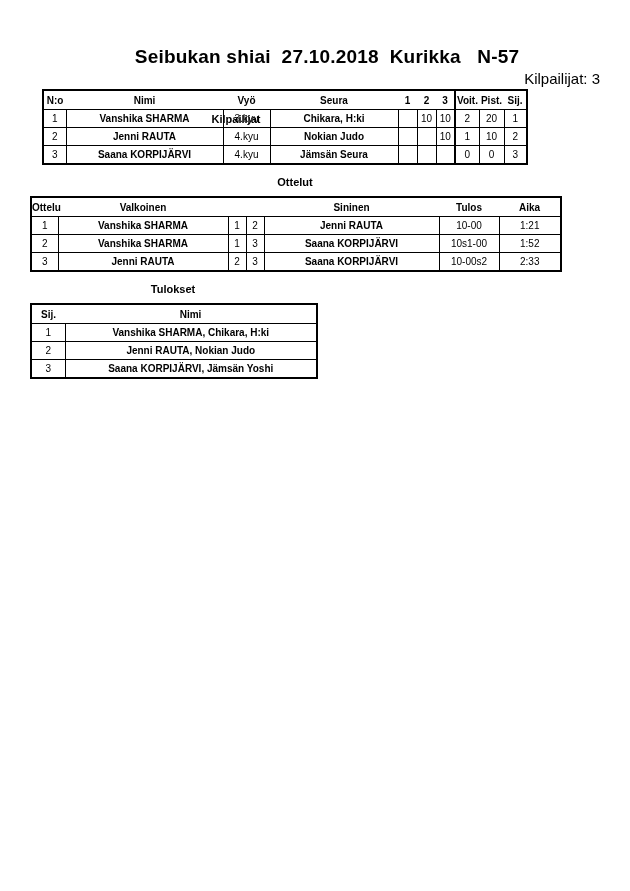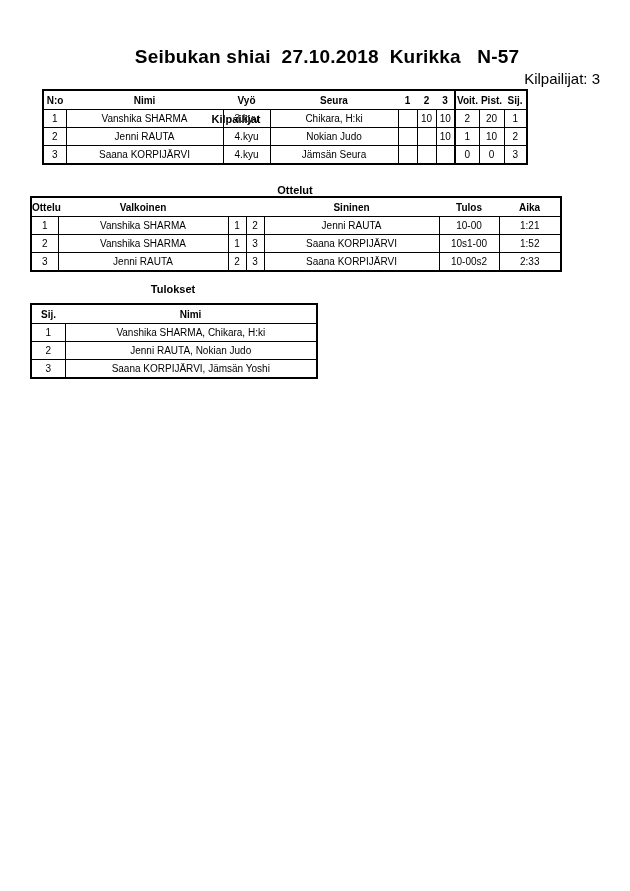--- a/index.html
+++ b/index.html
@@ -23,21 +23,21 @@
     margin-left: 12px;
   }
   .section-heading {
     position: absolute;
     text-align: center;
     font-size: 11px;
     font-weight: bold;
     white-space: nowrap;
   }
   .h-kilpailijat { top: 69px; left: 30px; width: 412px; margin-top: 44px; }
-  .h-ottelut    { top: 184px; left: 30px; width: 530px; }
+  .h-ottelut    { top: 176px; left: 30px; width: 530px; }
   .h-tulokset   { top: 283px; left: 30px; width: 286px; text-align: center; }
   .count-label {
     position: absolute;
     top: 70px; right: 30px;
     font-size: 15px;
     white-space: nowrap;
   }
   table.tbl {
     position: absolute;
     border-collapse: collapse;
@@ -60,21 +60,21 @@
     border: none;
     border-bottom: 1px solid #000;
     text-align: center;
   }
   table.tbl td {
     height: 17px;
     border: 1px solid #000;
     text-align: center;
   }
   th.left-edge { text-align: left; padding-left: 2px; }
-  td.txt { text-align: left; padding-left: 7px; }
+  td.txt { text-align: left; padding-left: 7px; font-weight: bold; }
   .thickL { border-left: 2px solid #000 !important; }
 </style>
 </head>
 <body>
 
 <div class="page">
 
   <div class="title">Seibukan shiai  27.10.2018  Kurikka   N-57</div>
   <div class="section-heading h-kilpailijat">Kilpailijat</div>
   <div class="count-label">Kilpailijat: 3</div>

